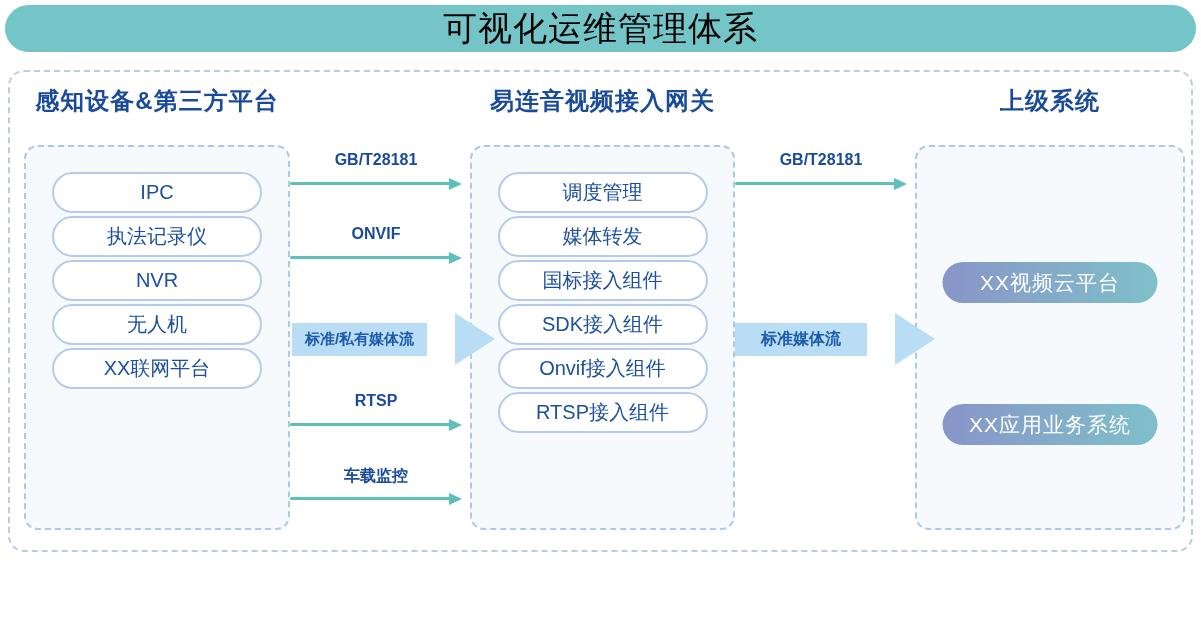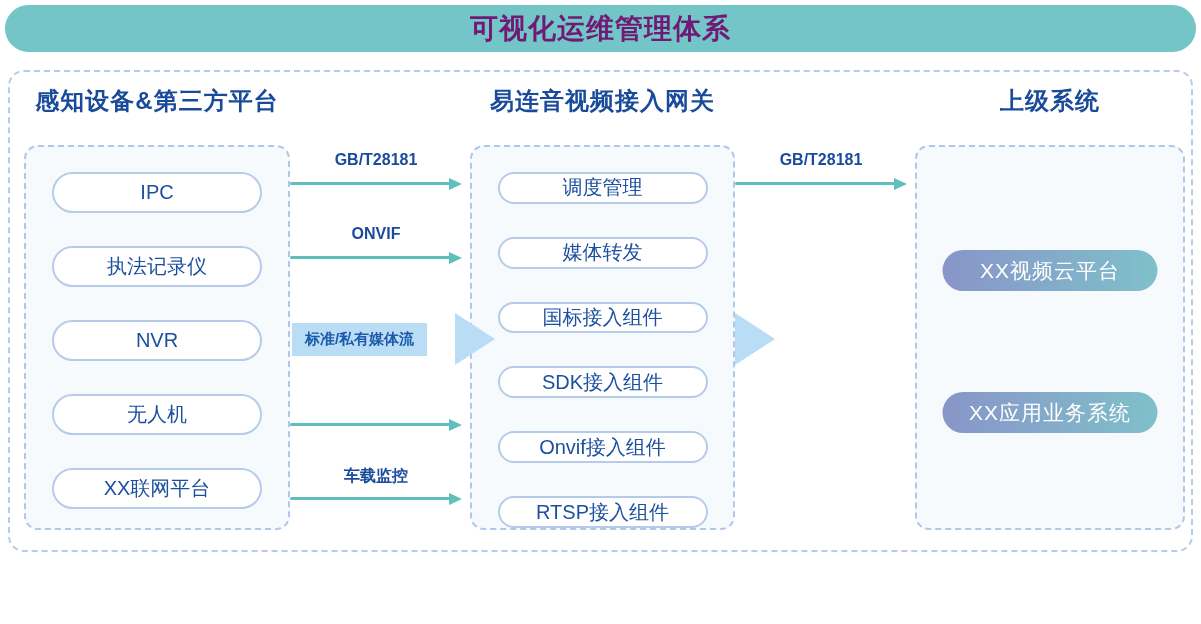--- a/index.html
+++ b/index.html
@@ -2,21 +2,21 @@
 <html><head>
 <meta charset="utf-8">
 <style>
   html,body{margin:0;padding:0;background:#ffffff;}
   body{font-family:"Liberation Sans","DejaVu Sans",sans-serif;}
   .stage{position:relative;width:1201px;height:624px;background:#ffffff;overflow:hidden;}
 
   
   .banner{position:absolute;left:5px;width:1191px;height:47px;border-radius:26px;
           display:flex;align-items:center;justify-content:center;
-          color:#701a75;font-size:28px;font-weight:700;letter-spacing:1px;}
+          color:#000000;font-size:34px;font-weight:400;letter-spacing:1px;}
   .banner.top{top:5px;background:#73C5C7;}
   .banner.bottom{top:569px;background:#58AADD;}
 
   
   .outer{position:absolute;left:8px;top:70px;width:1181px;height:478px;
          border:2px dashed #B7CCE9;border-radius:16px;background:#ffffff;}
 
   
   .col-header{position:absolute;top:14px;height:30px;line-height:30px;text-align:center;
               font-size:24px;font-weight:700;color:#1A4B9B;letter-spacing:1px;}
@@ -24,29 +24,29 @@
   .col-header.c1{left:460px;width:265px;}
   .col-header.c2{left:905px;width:270px;}
 
   
   .group-box{position:absolute;top:73px;height:385px;box-sizing:border-box;
              border:2px dashed #AFC7E8;border-radius:14px;background:#F7FAFD;}
   .group-box.b0{left:14px;width:266px;}
   .group-box.b1{left:460px;width:265px;}
   .group-box.b2{left:905px;width:270px;}
 
-  .pill-col{display:flex;flex-direction:column;align-items:center;gap:33px;padding-top:25px;}
+  .pill-col{display:flex;flex-direction:column;align-items:center;gap:3px;padding-top:25px;}
   .pill{width:206px;height:37px;border:2px solid #B6CBE9;border-radius:22px;background:#ffffff;
         display:flex;align-items:center;justify-content:center;
         font-size:20px;font-weight:500;color:#1C4F9F;}
 
   .gpill{position:absolute;left:50%;transform:translateX(-50%);width:215px;height:41px;
          border-radius:22px;display:flex;align-items:center;justify-content:center;
          background:linear-gradient(90deg,#8895C8 0%,#7FC0CA 100%);
-         color:#ffffff;font-size:21px;font-weight:500;letter-spacing:1px;}
+         color:#ffffff;font-size:21px;font-weight:500;letter-spacing:1px;margin-top:12px;}
   .gpill.g0{top:103px;}
   .gpill.g1{top:245px;}
 
   
   .line-arrow{position:absolute;height:36px;}
   .line-arrow .lbl{position:absolute;left:0;right:0;top:0;text-align:center;
                    font-size:16px;font-weight:600;color:#1A4B9B;}
   .line-arrow .shaft{position:absolute;left:0;right:10px;bottom:2px;height:3px;
                      background:#5FBFBA;border-radius:2px;}
   .line-arrow .head{position:absolute;right:0;bottom:-3px;width:0;height:0;
@@ -105,34 +105,36 @@
     <div class="line-arrow" style="left:280px;top:153px;width:172px">
       <span class="lbl">ONVIF</span>
       <span class="shaft"></span>
       <span class="head"></span>
     </div>
     <div class="block-arrow" style="left:282px;top:241px">
       <span class="bbody" style="width:135px;font-size:15px">标准/私有媒体流</span>
       <span class="bhead"></span>
     </div>
     <div class="line-arrow" style="left:280px;top:320px;width:172px">
+      <span class="lbl">RTSP</span>
       <span class="shaft"></span>
       <span class="head"></span>
     </div>
     <div class="line-arrow" style="left:280px;top:394px;width:172px">
       <span class="lbl">车载监控</span>
       <span class="shaft"></span>
       <span class="head"></span>
     </div>
 
     <div class="line-arrow" style="left:725px;top:79px;width:172px">
       <span class="lbl">GB/T28181</span>
       <span class="shaft"></span>
       <span class="head"></span>
     </div>
     <div class="block-arrow" style="left:725px;top:241px">
+      <span class="bbody" style="width:132px;font-size:16px">标准媒体流</span>
       <span class="bhead"></span>
     </div>
 
   </div>
 
 
 </div>
 
 </body></html>

